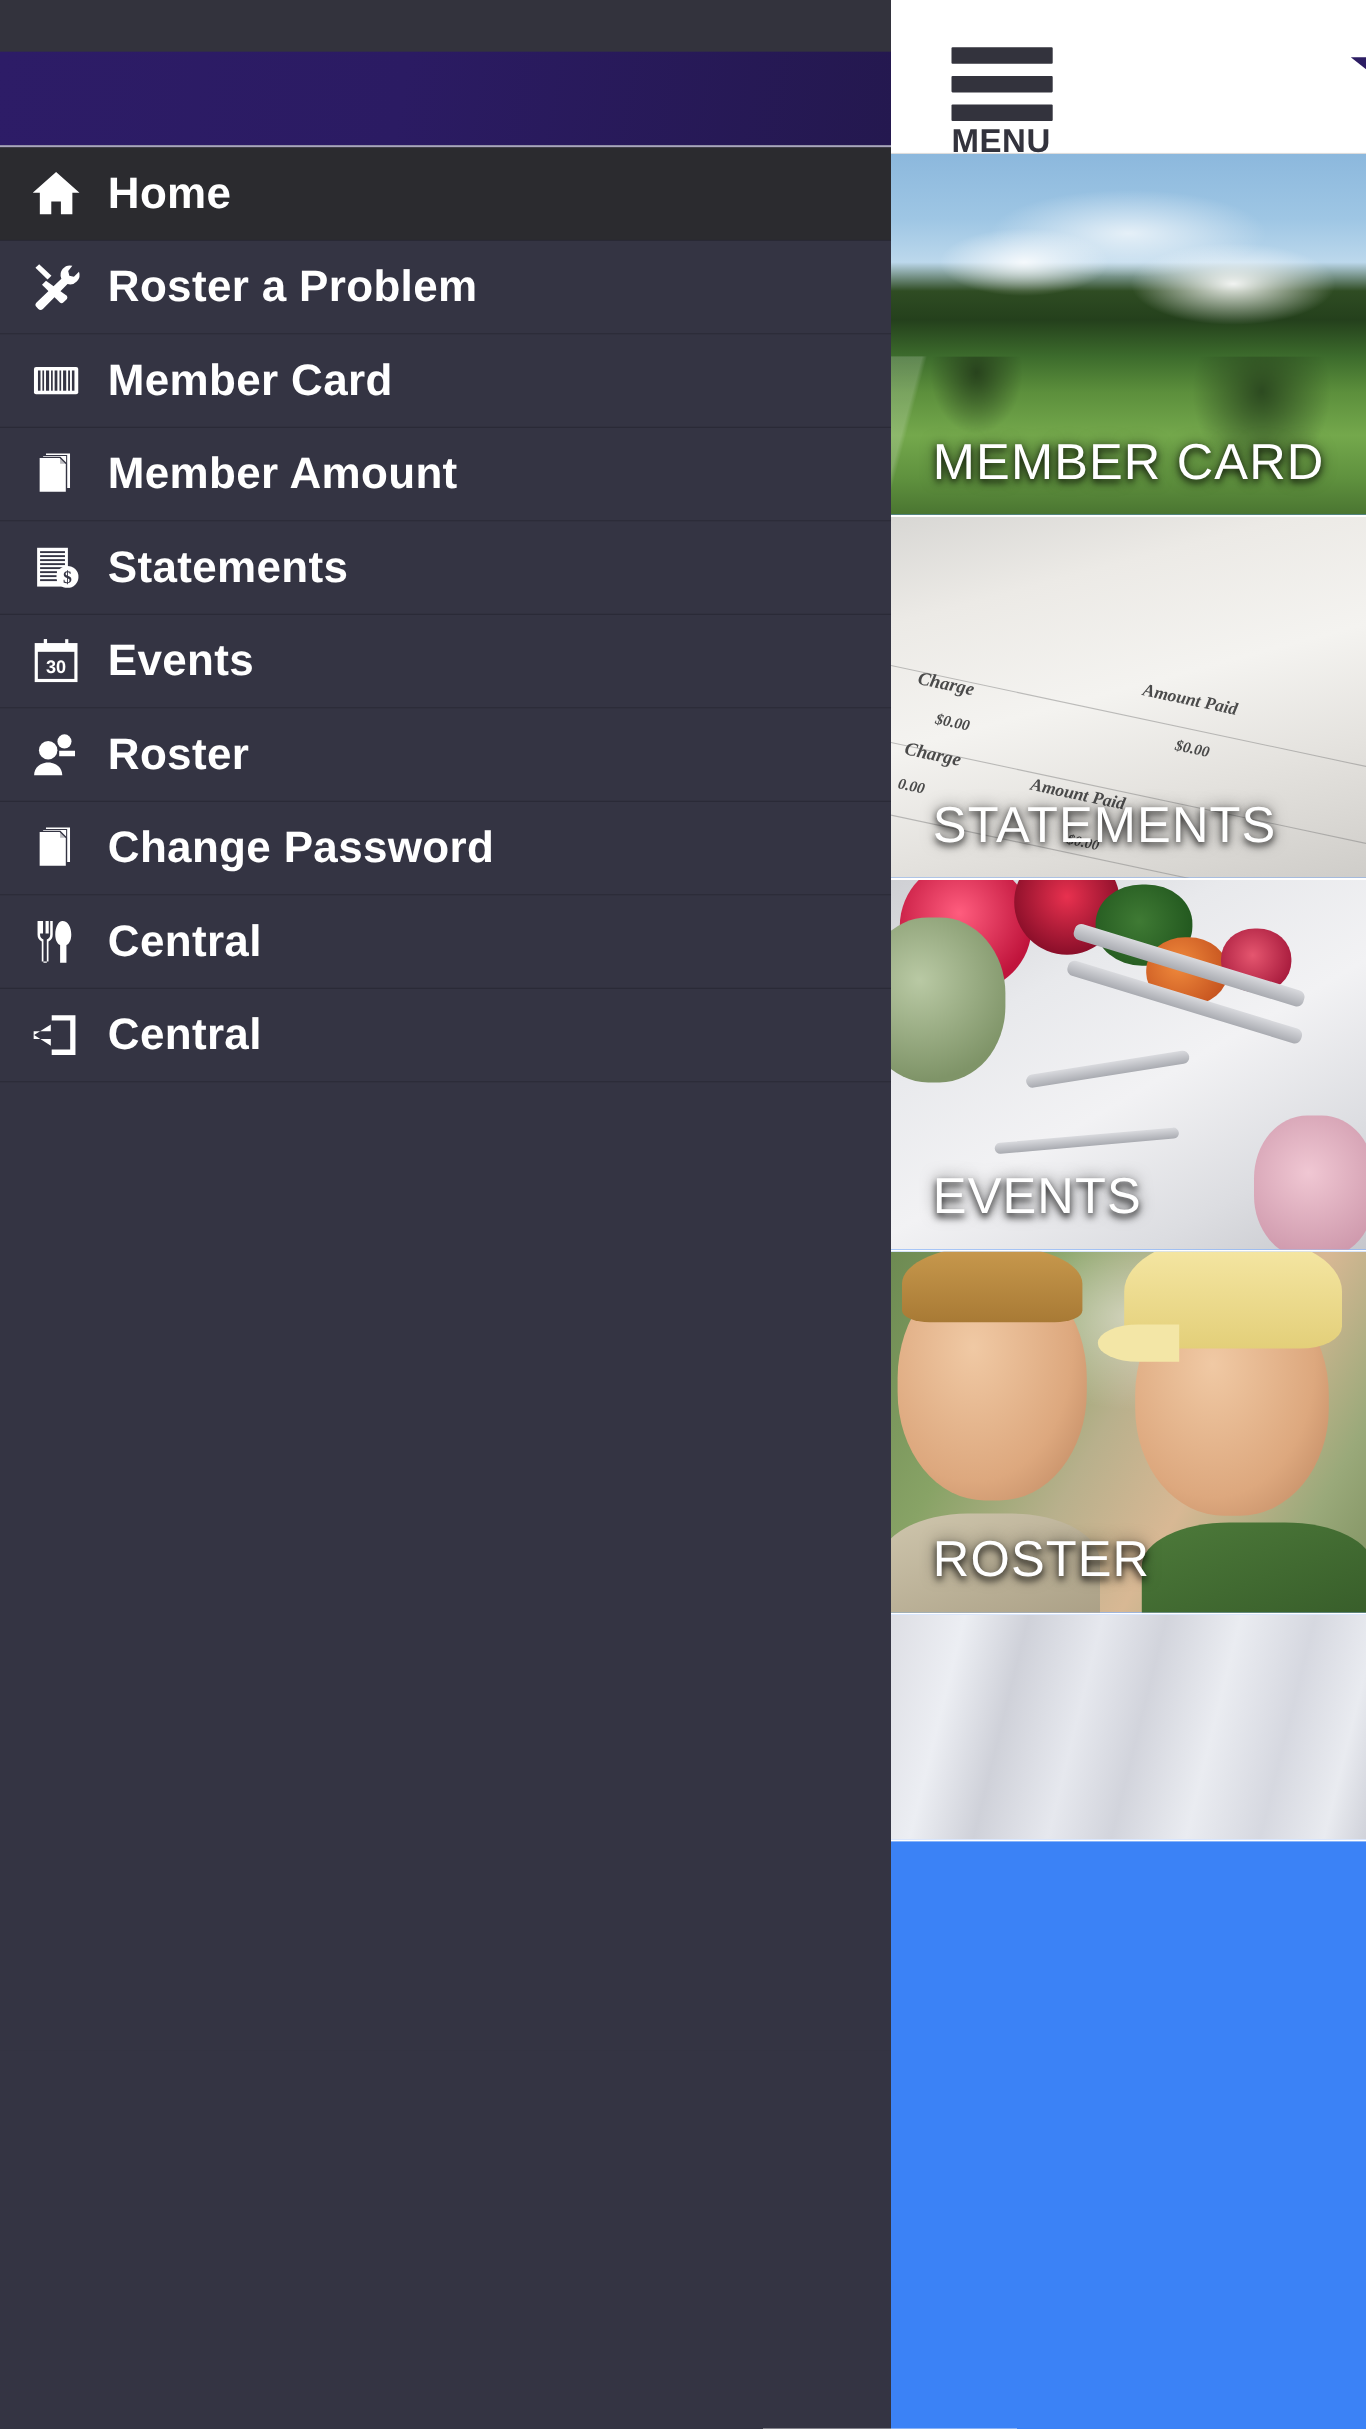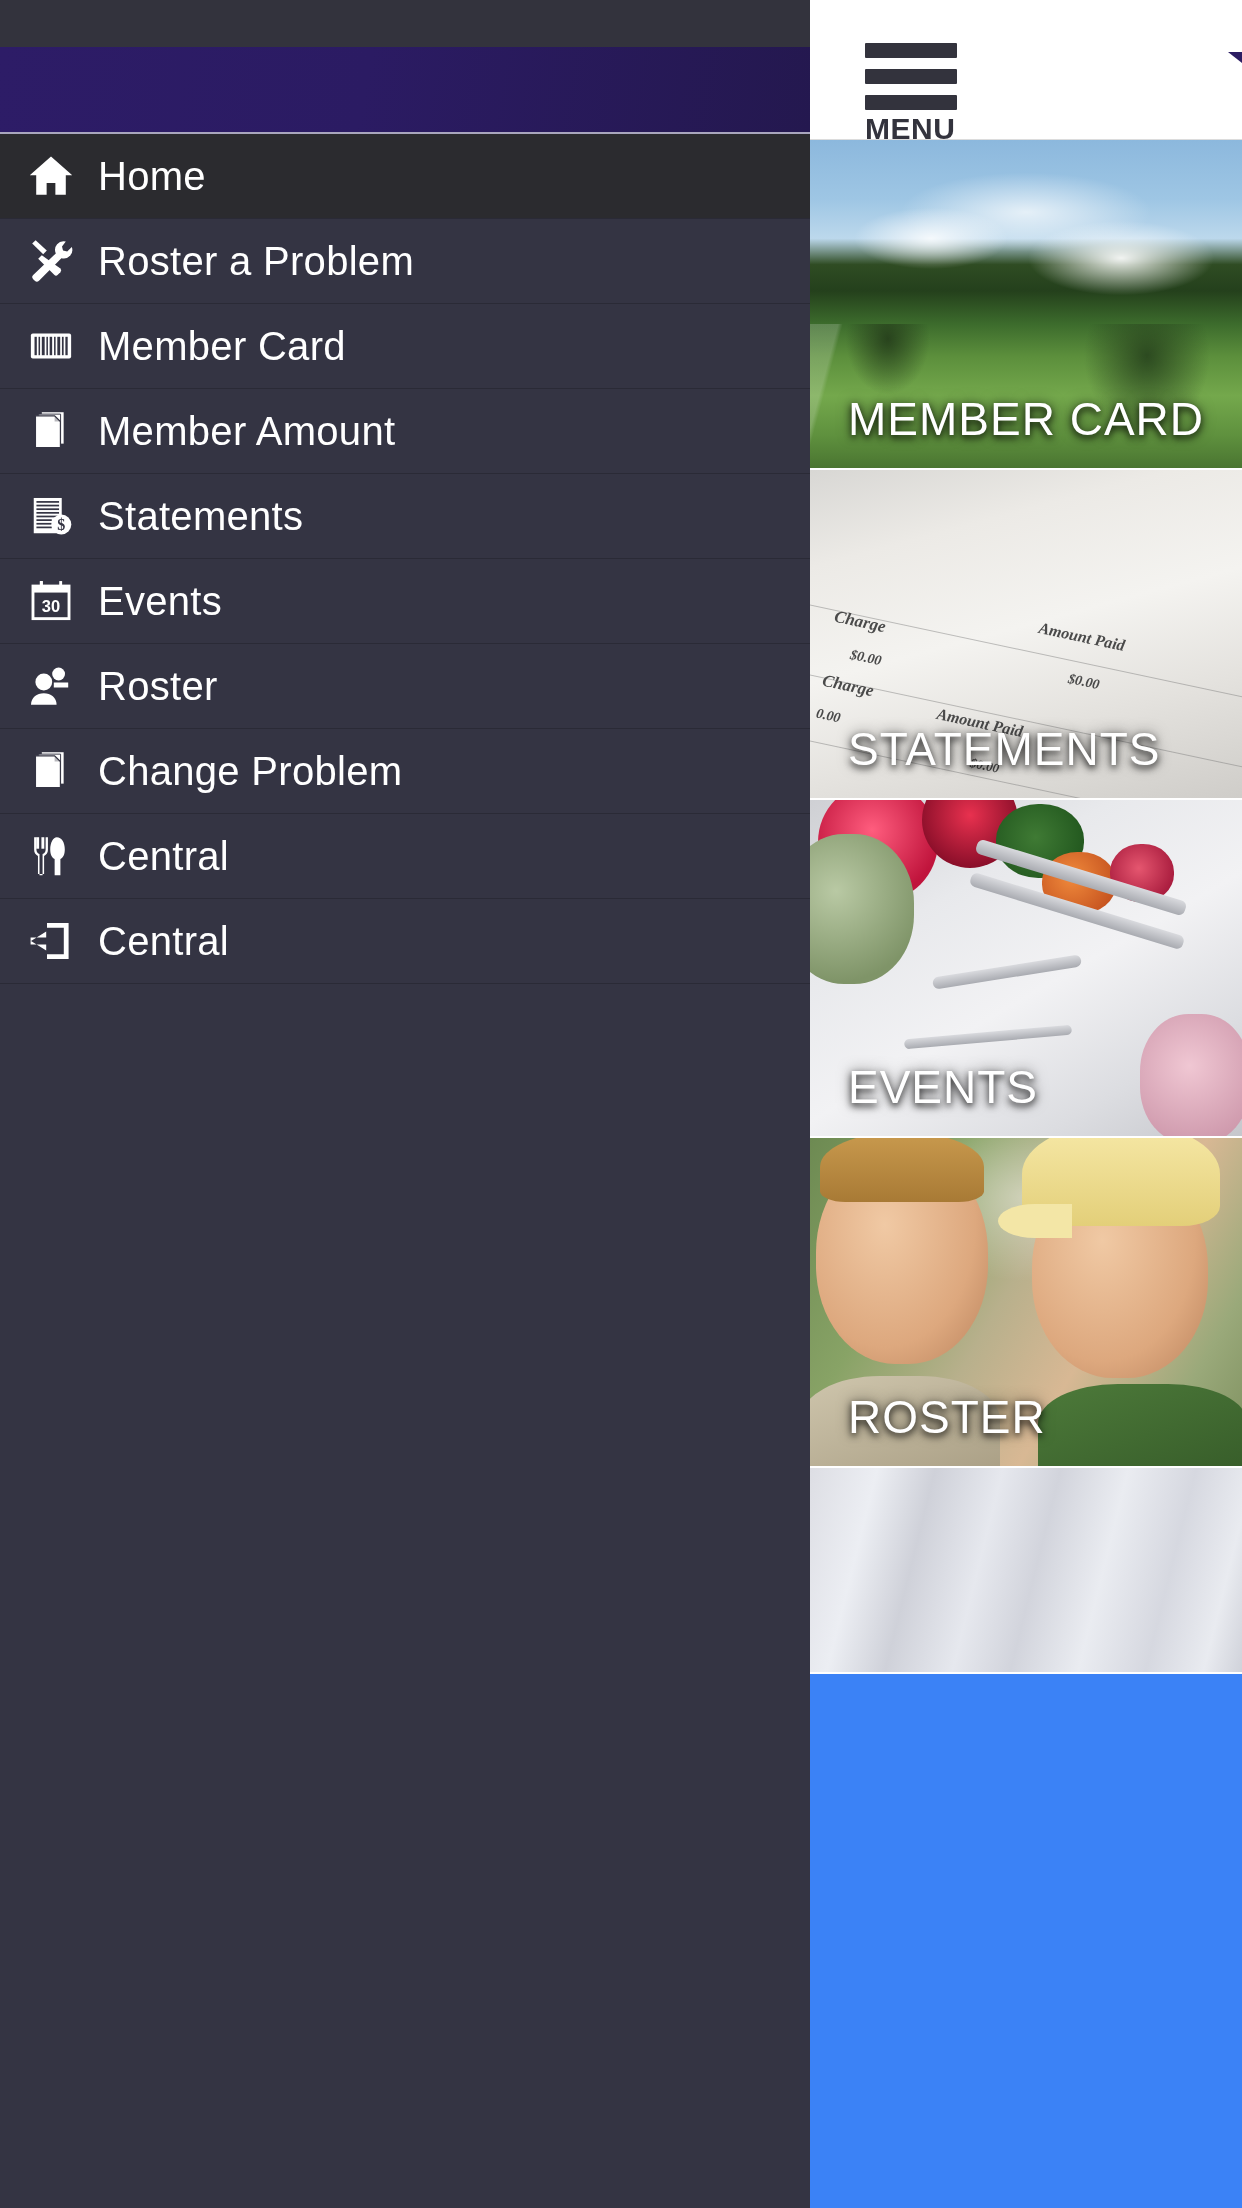--- a/index.html
+++ b/index.html
@@ -235,21 +235,21 @@
     height: 58px;
     display: flex;
     align-items: center;
     justify-content: center;
     margin-right: 18px;
   }
   .nav-icon svg { display: block; }
   .nav-text {
     font-size: 40px;
     color: #ffffff;
-    font-weight: 400;
+    font-weight: 700;
     letter-spacing: 0.3px;
     line-height: 1;
   }
   .drawer-rest {
     background: #343443;
     height: 880px;
   }
 </style>
 </head>
 <body>
@@ -440,21 +440,21 @@
 
       <li class="nav-item">
         <span class="nav-icon">
           <svg width="46" height="46" viewBox="0 0 24 24">
             <path d="M7.2 2.2h11.4v16.4H7.2z" fill="#ffffff"></path>
             <path d="M5.6 3.2h11.4v16.4H5.6z" fill="#ffffff" stroke="#343443" stroke-width="0.5"></path>
             <path d="M3.9 4.1h10.0l3.0 3.0v13.6H3.9z" fill="#ffffff" stroke="#343443" stroke-width="0.6"></path>
             <path d="M13.9 4.1v3.0h3.0z" fill="#343443" opacity="0.35"></path>
           </svg>
         </span>
-        <span class="nav-text">Change Problem</span>
+        <span class="nav-text">Change Password</span>
       </li>
 
       <li class="nav-item">
         <span class="nav-icon">
           <svg width="46" height="46" viewBox="0 0 24 24" fill="#ffffff">
             <path d="M4.3 2.2h1.5v6.0H4.3z"></path>
             <path d="M7.0 2.2h1.5v6.0H7.0z"></path>
             <path d="M3.2 2.2h1.2v6.6c0 1.2.7 2.0 1.6 2.2v11.0h1.6V11.0c.9-.2 1.6-1.0 1.6-2.2V2.2h1.2v6.6a3.6 3.6 0 0 1-2.0 3.2v9.4H5.2v-9.4a3.6 3.6 0 0 1-2.0-3.2z"></path>
             <path d="M15.0 2.2c2.6 0 4.2 2.8 4.2 6.4 0 2.6-.9 4.4-2.3 5.0v8.4h-3.0V13.6c-1.4-.6-2.3-2.4-2.3-5.0 0-3.6 1.6-6.4 3.4-6.4z"></path>
           </svg>

